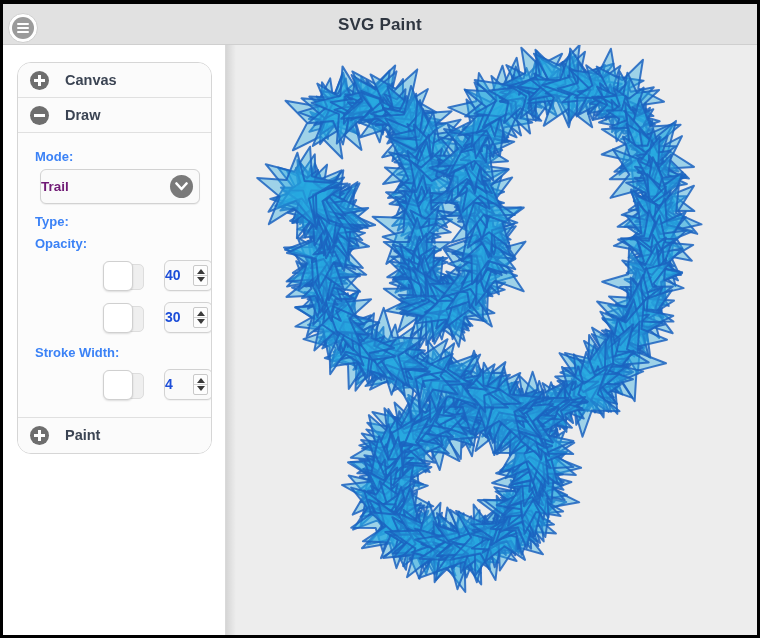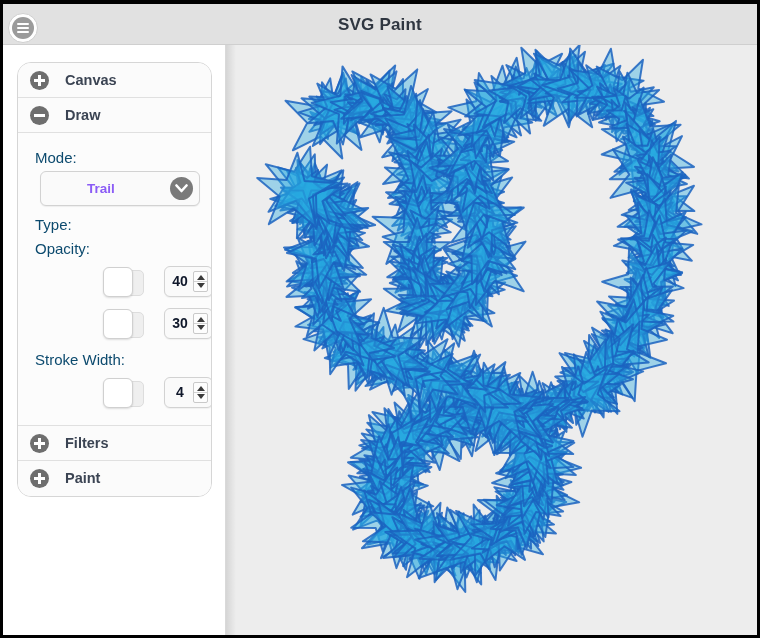--- a/index.html
+++ b/index.html
@@ -115,43 +115,44 @@
     background: #ffffff;
   }
 
   .acc-body {
     padding: 9px 0 10px 0;
     background: #fcfcfc;
     border-bottom: 1px solid #e0e0e0;
   }
   .field-label {
     padding-left: 17px;
-    font-size: 15px;
-    color: #0c4a6e;
+    font-size: 13px;
+    color: #3b82f6;
     margin: 7px 0 5px 0;
     white-space: nowrap;
+    font-weight: bold;
   }
   .select-wrap {
     position: relative;
     margin: 0 11px 10px 22px;
     height: 35px;
     background: #fafafa;
     border: 1px solid #d2d2d2;
     border-radius: 6px;
     box-shadow: 0 1px 1px rgba(0,0,0,.06);
     cursor: pointer;
   }
   .select-text {
     position: absolute;
     left: 0; right: 38px; top: 0;
     height: 33px; line-height: 33px;
-    text-align: center;
+    text-align: left;
     font-size: 13.5px;
     font-weight: bold;
-    color: #8b5cf6;
+    color: #701a75;
     white-space: nowrap;
   }
   .select-arrow {
     position: absolute;
     right: 6px; top: 5px;
     width: 23px; height: 23px;
     border-radius: 50%;
     background: #7a7a7a;
   }
   .select-arrow svg { position: absolute; left: 5px; top: 6px; }
@@ -192,24 +193,24 @@
     border: 1px solid #d2d2d2;
     border-radius: 6px;
     box-shadow: 0 1px 1px rgba(0,0,0,.05);
     cursor: text;
   }
   .spin .num {
     position: absolute;
     left: 0; top: 0;
     width: 30px; height: 29px;
     line-height: 29px;
-    text-align: center;
+    text-align: left;
     font-size: 14px;
     font-weight: bold;
-    color: #0f172a;
+    color: #1d4ed8;
   }
   .spin .btns {
     position: absolute;
     right: 4px; top: 4px;
     width: 15px; height: 21px;
     background: #fdfdfd;
     border: 1px solid #c9c9c9;
     border-radius: 2px;
   }
   .spin .btns .sep {
@@ -335,27 +336,20 @@
             <div class="btns">
               <span class="ar up"></span>
               <span class="sep"></span>
               <span class="ar dn"></span>
             </div>
           </div>
         </div>
 
       </div>
 
-      <div class="acc-header">
-        <span class="acc-icon">
-          <span class="h"></span>
-            <span class="v"></span>
-        </span>
-        <span>Filters</span>
-      </div>
 
       <div class="acc-header">
         <span class="acc-icon">
           <span class="h"></span>
             <span class="v"></span>
         </span>
         <span>Paint</span>
       </div>
 
     </div>

